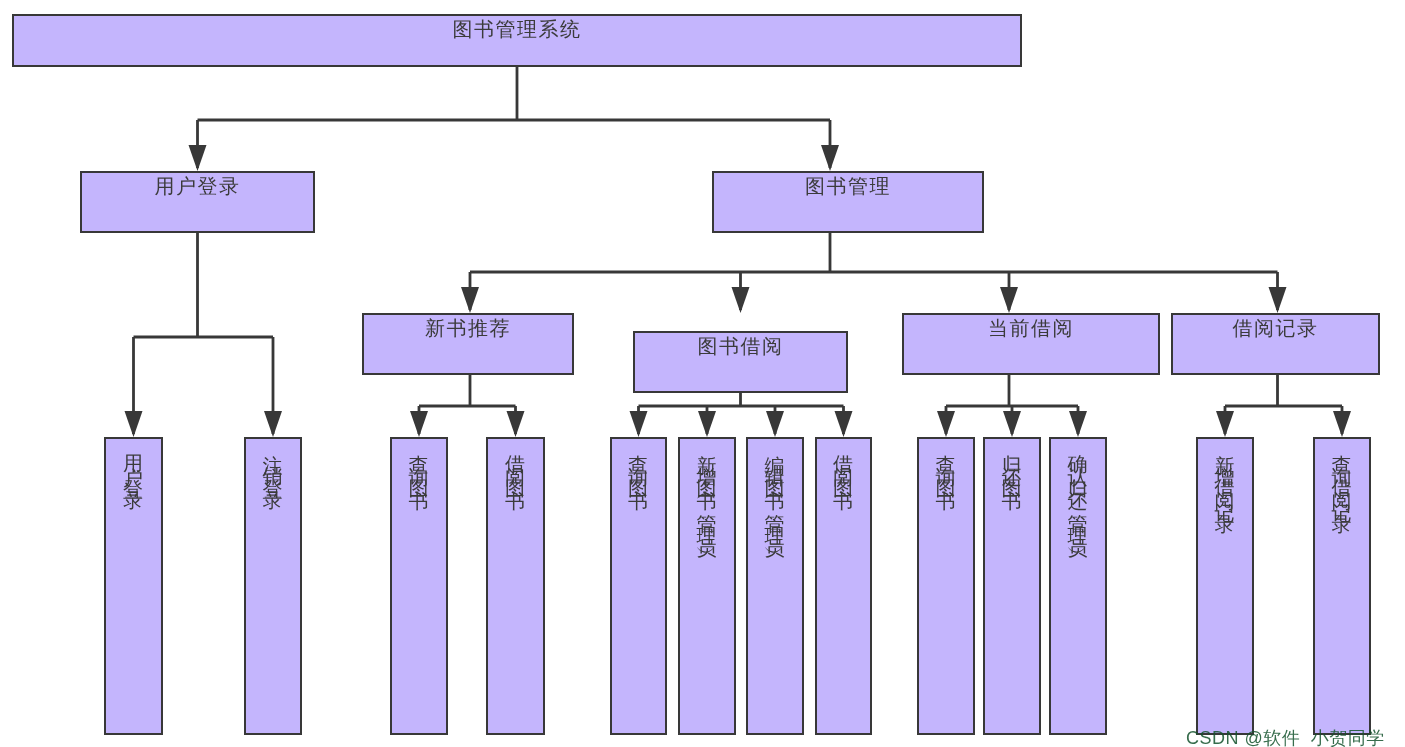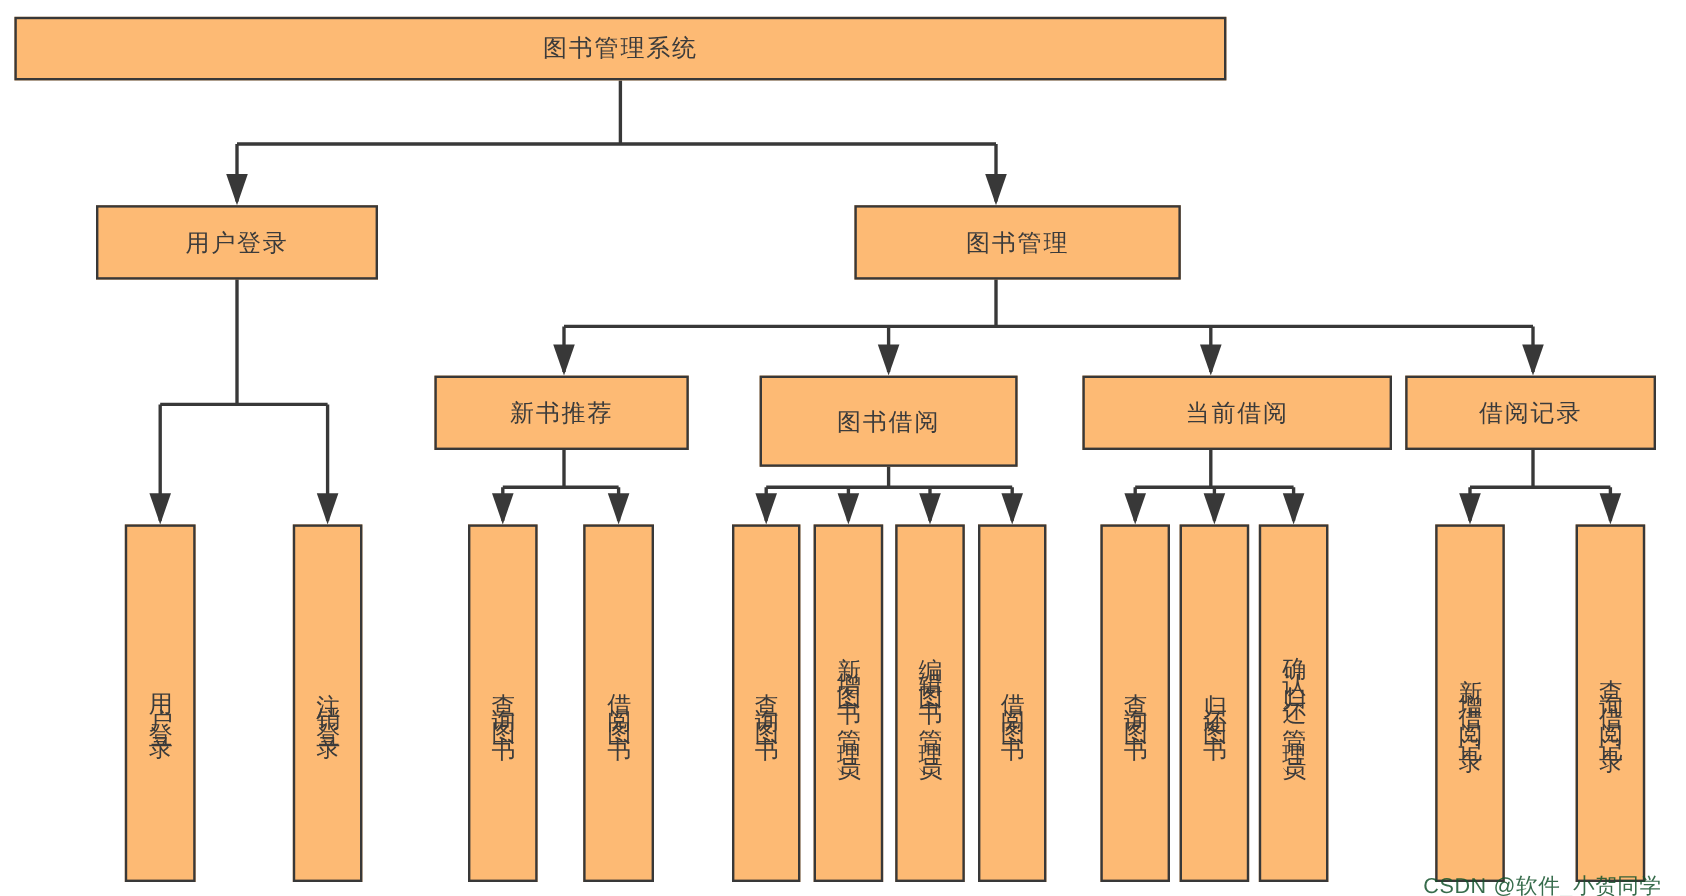--- a/index.html
+++ b/index.html
@@ -4,22 +4,22 @@
 <style>
   html,body{margin:0;padding:0;}
   body{
     width:1405px;height:747px;position:relative;overflow:hidden;
     background:#ffffff;
     font-family:"Liberation Sans","DejaVu Sans",sans-serif;
   }
   .wires{position:absolute;left:0;top:0;z-index:0;}
   .node{
     position:absolute;box-sizing:border-box;
-    border:2.5px solid #383838;background:#fdba74;
-    display:flex;align-items:center;justify-content:center;
+    border:2.5px solid #383838;background:#c4b5fd;
+    display:flex;justify-content:center;
     color:#3b3b3b;z-index:1;
   }
   .node.h .lbl{font-size:20px;letter-spacing:1.5px;white-space:nowrap;}
   .node.v .lbl{
     writing-mode:vertical-rl;text-orientation:mixed;
     font-size:20px;letter-spacing:12px;line-height:1.1;white-space:nowrap;
   }
   .watermark{
     position:absolute;left:1186px;top:714px;z-index:2;
     font-size:18px;color:#14532d;opacity:0.85;letter-spacing:0.5px;
@@ -70,21 +70,21 @@
 <div class="node h" style="left:80px;top:171px;width:235px;height:62px">
   <span class="lbl">用户登录</span>
 </div>
 <div class="node h" style="left:712px;top:171px;width:272px;height:62px">
   <span class="lbl">图书管理</span>
 </div>
 
 <div class="node h" style="left:362px;top:313px;width:212px;height:62px">
   <span class="lbl">新书推荐</span>
 </div>
-<div class="node h" style="left:633px;top:313px;width:215px;height:76px">
+<div class="node h" style="left:633px;top:331px;width:215px;height:62px">
   <span class="lbl">图书借阅</span>
 </div>
 <div class="node h" style="left:902px;top:313px;width:258px;height:62px">
   <span class="lbl">当前借阅</span>
 </div>
 <div class="node h" style="left:1171px;top:313px;width:209px;height:62px">
   <span class="lbl">借阅记录</span>
 </div>
 
 <div class="node v" style="left:104px;top:437px;width:59px;height:298px">

